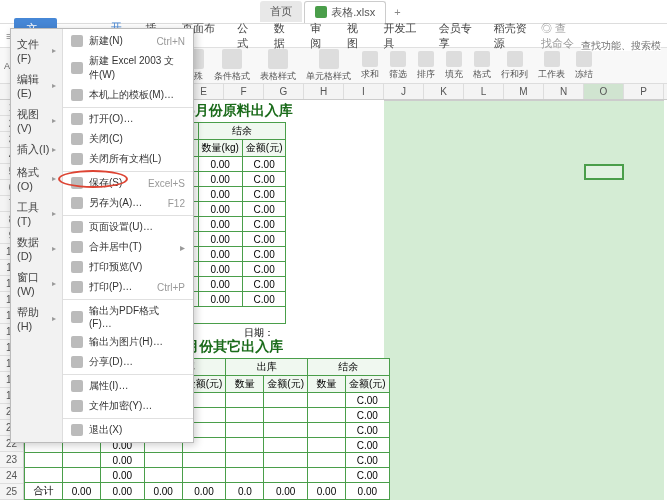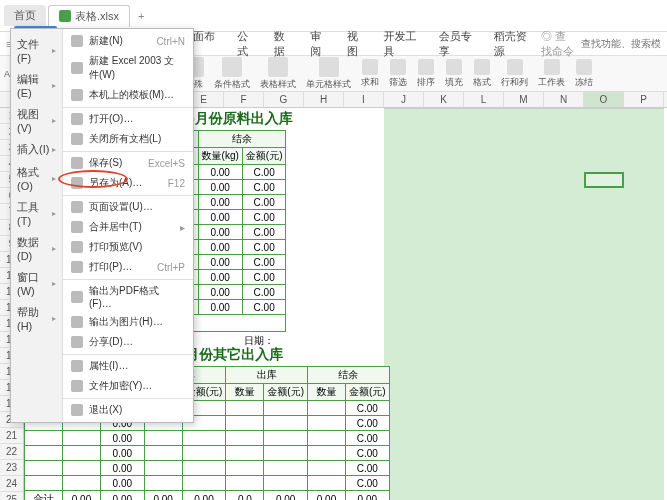--- a/index.html
+++ b/index.html
@@ -1,28 +1,28 @@
 <!DOCTYPE html>
 <html><head>
 <meta charset="utf-8">
 <style>
 * { margin: 0; padding: 0; box-sizing: border-box; font-family: "Microsoft YaHei", Arial, sans-serif; }
 body { background: #f0f0f0; font-size: 11px; overflow: hidden; width: 667px; height: 500px; }
-.titlebar { height: 32px; background: #fff; display: flex; align-items: center; padding: 0 4px; border-bottom: 1px solid #ddd; }
+.titlebar { height: 24px; background: #fff; display: flex; align-items: center; padding: 0 4px; border-bottom: 1px solid #ddd; justify-content: center; }
 .titlebar .tab { padding: 3px 10px; border-radius: 3px 3px 0 0; margin-right: 2px; color: #555; display: flex; align-items: center; gap: 4px; }
 .titlebar .tab.home { background: #e8e8e8; }
 .titlebar .tab.active { background: #fff; border: 1px solid #ccc; border-bottom: none; }
 .titlebar .plus { padding: 0 6px; color: #888; cursor: pointer; }
 .doc-icon { width: 12px; height: 12px; background: #4a9e4a; border-radius: 2px; display: inline-block; }
 
 .menubar { height: 24px; background: #fff; display: flex; align-items: center; padding: 0 6px; gap: 2px; border-bottom: 1px solid #e0e0e0; }
 .menubar .menu-btn { padding: 3px 8px; color: #444; cursor: pointer; }
 .menubar .file-btn { background: #4687d6; color: #fff; border-radius: 2px; padding: 3px 12px; }
 .menubar .start-tab { color: #4687d6; border-bottom: 2px solid #4687d6; padding: 2px 6px; }
-.menubar .search { margin-left: auto; display: flex; align-items: center; gap: 4px; color: #999; }
+.menubar .search { margin-left: auto; display: flex; align-items: flex-end; gap: 4px; color: #999; }
 .menubar .search input { border: none; outline: none; width: 80px; font-size: 10px; }
 
 .toolbar { height: 36px; background: #f8f8f8; display: flex; align-items: center; padding: 2px 4px; gap: 6px; border-bottom: 1px solid #ddd; overflow: hidden; }
 .toolbar-btn { display: flex; flex-direction: column; align-items: center; font-size: 9px; color: #555; gap: 1px; cursor: pointer; padding: 1px 2px; }
 .toolbar-icon { width: 16px; height: 16px; background: #ddd; border-radius: 2px; }
 .toolbar-icon.lg { width: 20px; height: 20px; }
 .toolbar-small { display: flex; gap: 2px; }
 .toolbar-small span { font-size: 9px; color: #666; }
 
 .sheet { position: relative; background: #fff; }
@@ -496,20 +496,25 @@
           <span class="mi-label">本机上的模板(M)…</span>
           <span class="mi-shortcut"></span>
         </div>
         <div class="fmr sep">
           <span class="mi-icon"></span>
           <span class="mi-label">打开(O)…</span>
           <span class="mi-shortcut"></span>
         </div>
         <div class="fmr">
           <span class="mi-icon"></span>
+          <span class="mi-label">关闭(C)</span>
+          <span class="mi-shortcut"></span>
+        </div>
+        <div class="fmr">
+          <span class="mi-icon"></span>
           <span class="mi-label">关闭所有文档(L)</span>
           <span class="mi-shortcut"></span>
         </div>
         <div class="fmr sep">
           <span class="mi-icon"></span>
           <span class="mi-label">保存(S)</span>
           <span class="mi-shortcut">Excel+S</span>
         </div>
         <div class="fmr">
           <span class="mi-icon"></span>

